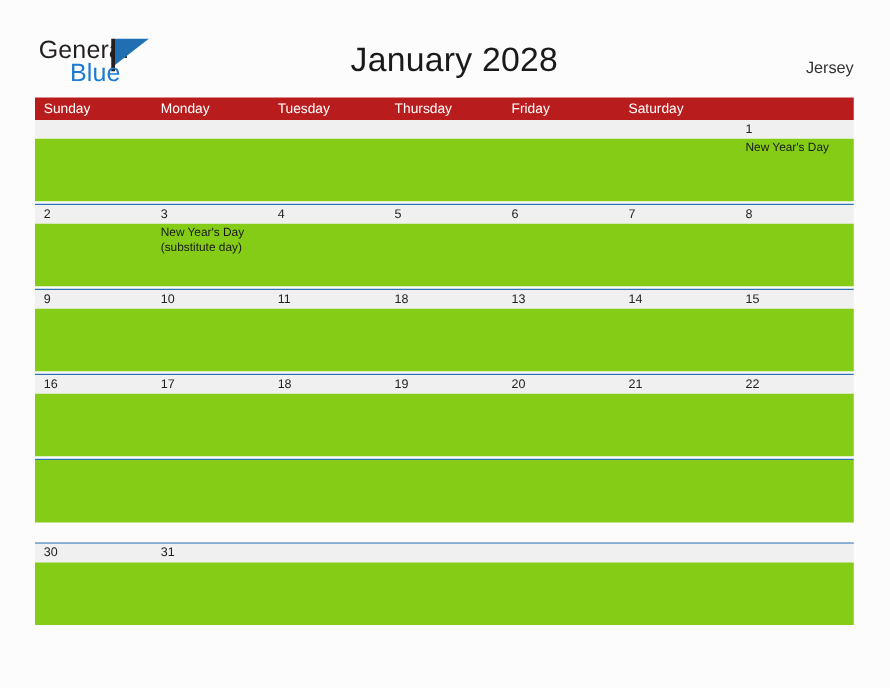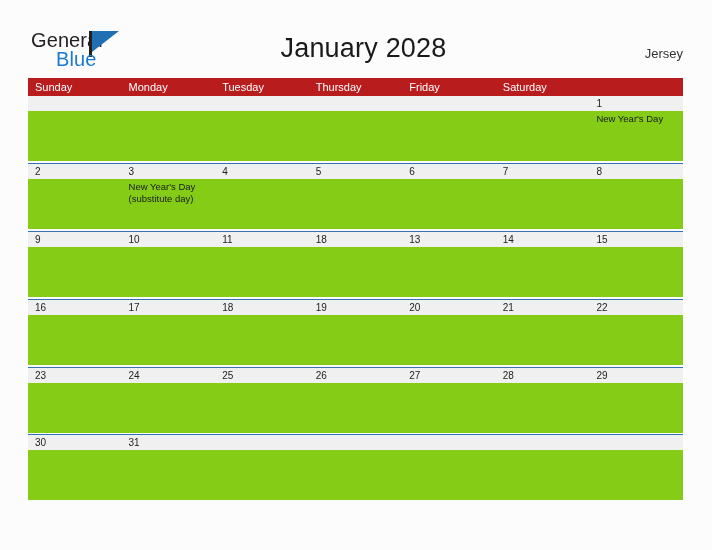--- a/index.html
+++ b/index.html
@@ -274,29 +274,20 @@
           <div class="day-event-cell"></div>
           <div class="day-event-cell"></div>
           <div class="day-event-cell"></div>
           <div class="day-event-cell"></div>
           <div class="day-event-cell"></div>
           <div class="day-event-cell"></div>
           <div class="day-event-cell"></div>
         </div>
       </div>
       <div class="week-row">
-        <div class="date-band">
-          <div class="day-num-cell">23</div>
-          <div class="day-num-cell">24</div>
-          <div class="day-num-cell">25</div>
-          <div class="day-num-cell">26</div>
-          <div class="day-num-cell">27</div>
-          <div class="day-num-cell">28</div>
-          <div class="day-num-cell">29</div>
-        </div>
         <div class="event-band">
           <div class="day-event-cell"></div>
           <div class="day-event-cell"></div>
           <div class="day-event-cell"></div>
           <div class="day-event-cell"></div>
           <div class="day-event-cell"></div>
           <div class="day-event-cell"></div>
           <div class="day-event-cell"></div>
         </div>
       </div>

